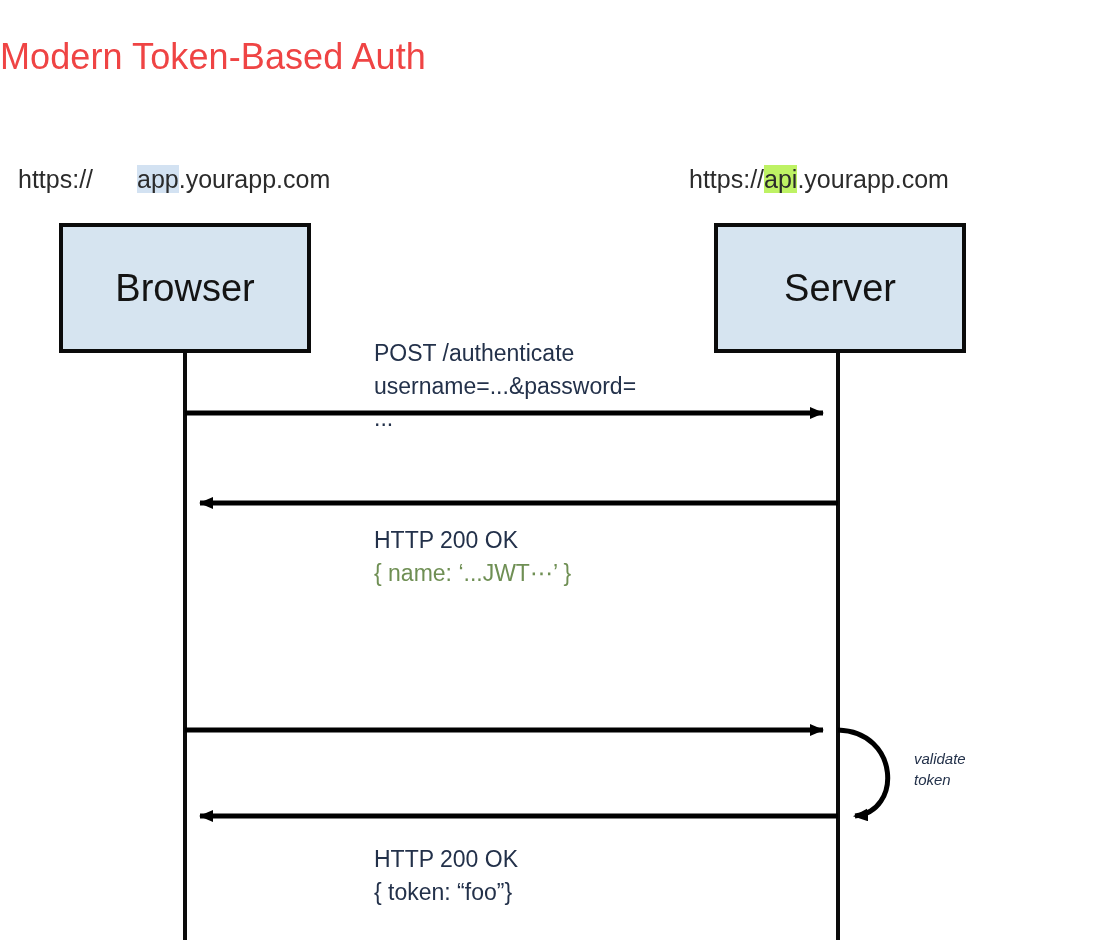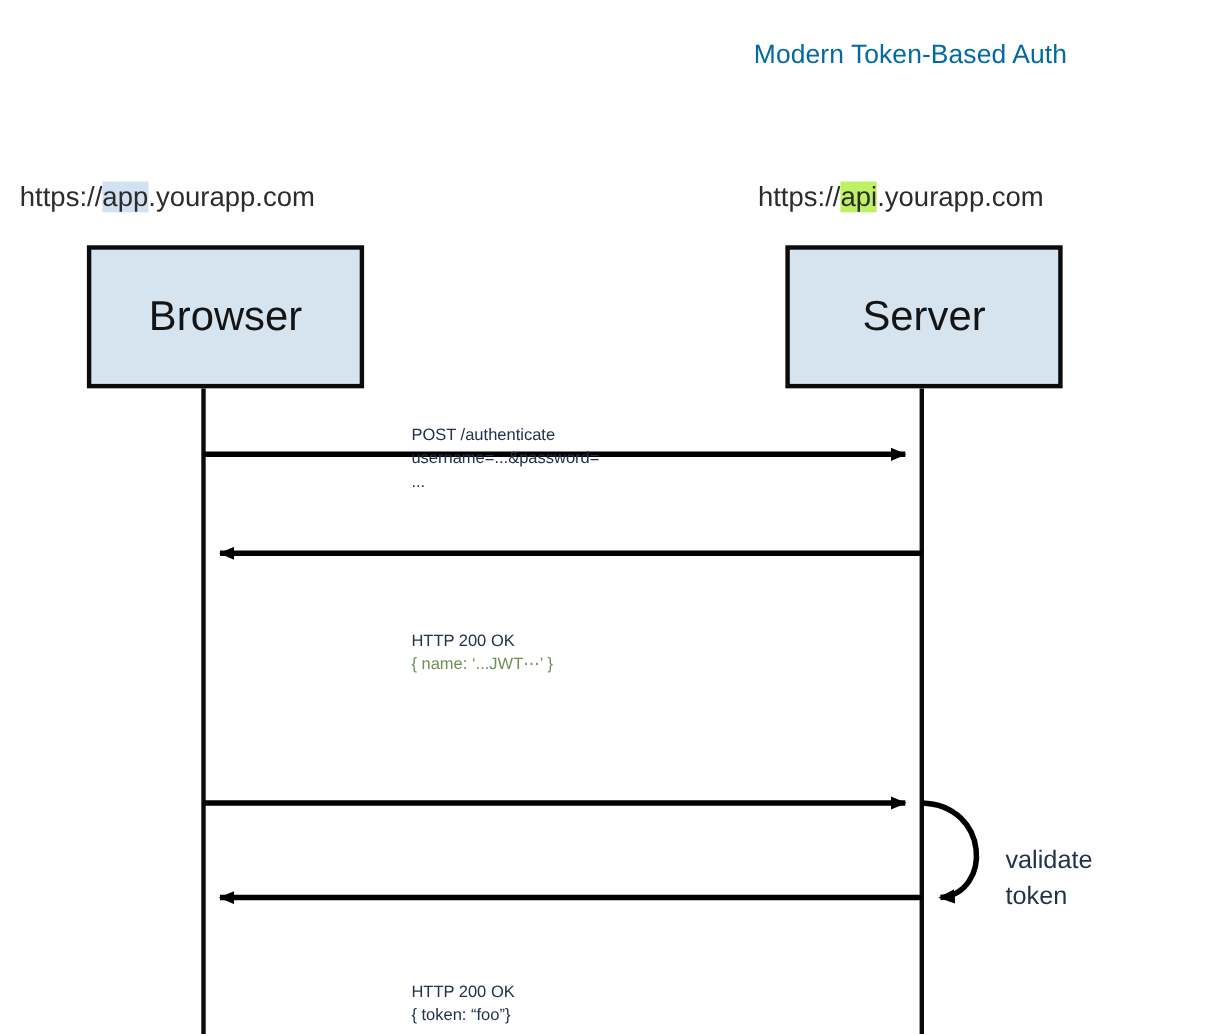--- a/index.html
+++ b/index.html
@@ -29,82 +29,82 @@
     width: 1108px;
     height: 940px;
   }
   .abs { position: absolute; }
 
   
   #page-title {
     left: 0;
     top: 36px;
     width: 970px;
-    text-align: right;
-    font-size: 24px;
+    text-align: left;
+    font-size: 36px;
     font-weight: 400;
-    color: #0369a1;
+    color: #ef4444;
     letter-spacing: 0.1px;
     white-space: nowrap;
   }
 
   
   .url-label {
     font-size: 25px;
     color: #2b2b2b;
     white-space: nowrap;
     line-height: 1.1;
   }
   #url-browser { left: 18px; top: 166px; }
   #url-server  { left: 689px; top: 166px; }
-  .hl-blue  { background: #d3e2f2; }
+  .hl-blue  { background: #d3e2f2; margin-left: 44px; }
   .hl-green { background: #bef264; }
 
   
   .participant-box {
     background: #d6e4f0;
     border: 4px solid #0b0b0b;
     box-sizing: border-box;
     display: flex;
     align-items: center;
     justify-content: center;
   }
   .participant-label {
     font-size: 38px;
     color: #141414;
     white-space: nowrap;
     line-height: 1;
   }
-  #box-browser { left: 59px; top: 223px; width: 252px; height: 130px; margin-left: 20px; }
+  #box-browser { left: 59px; top: 223px; width: 252px; height: 130px; }
   #box-server  { left: 714px; top: 223px; width: 252px; height: 130px; }
 
   
   .msg-block {
-    font-size: 15px;
+    font-size: 23px;
     line-height: 1.42;
     color: #23314a;
     white-space: nowrap;
-    margin-top: 48px;
   }
   .msg-line { display: block; }
   .msg-green { color: #6f8f54; }
   .msg-dark  { color: #23314a; }
 
   #msg-post      { left: 374px; top: 337px; }
   #msg-resp1     { left: 374px; top: 524px; }
   #msg-get       { left: 374px; top: 651px; }
   #msg-resp2     { left: 374px; top: 843px; }
 
   #loop-label {
     left: 914px;
-    top: 765px;
-    font-size: 23px;
+    top: 748px;
+    font-size: 15px;
     line-height: 1.42;
     color: #23314a;
     white-space: nowrap;
+    font-style: italic;
   }
 </style>
 </head>
 <body>
 
 <div id="diagram-root">
 
   <svg class="svg-layer" viewBox="0 0 1108 940">
     <defs>
       <marker id="arrow-right" markerWidth="14" markerHeight="12" refX="13" refY="6" orient="auto" markerUnits="userSpaceOnUse">

